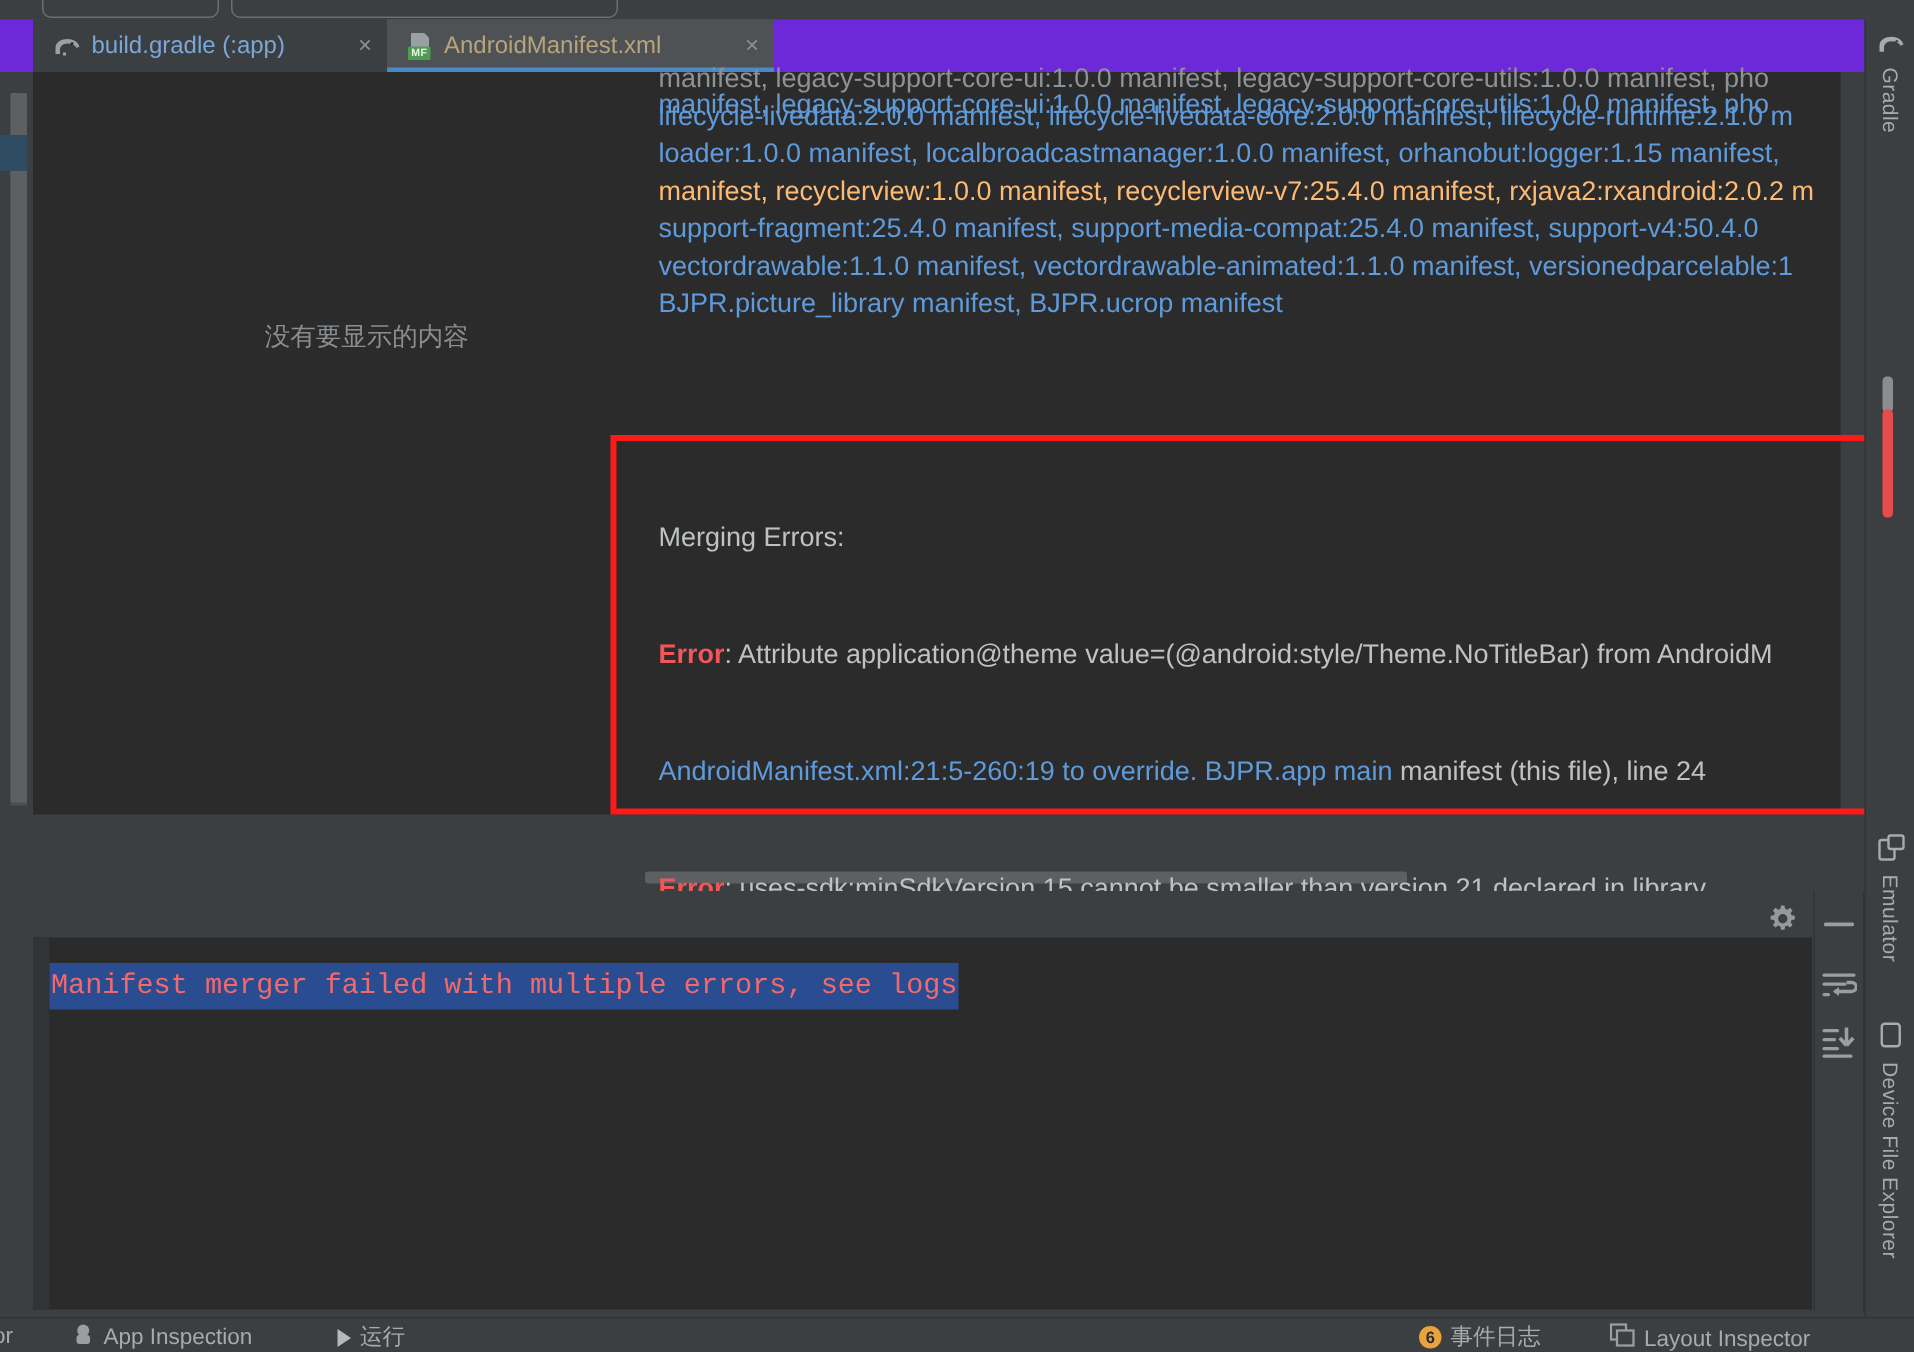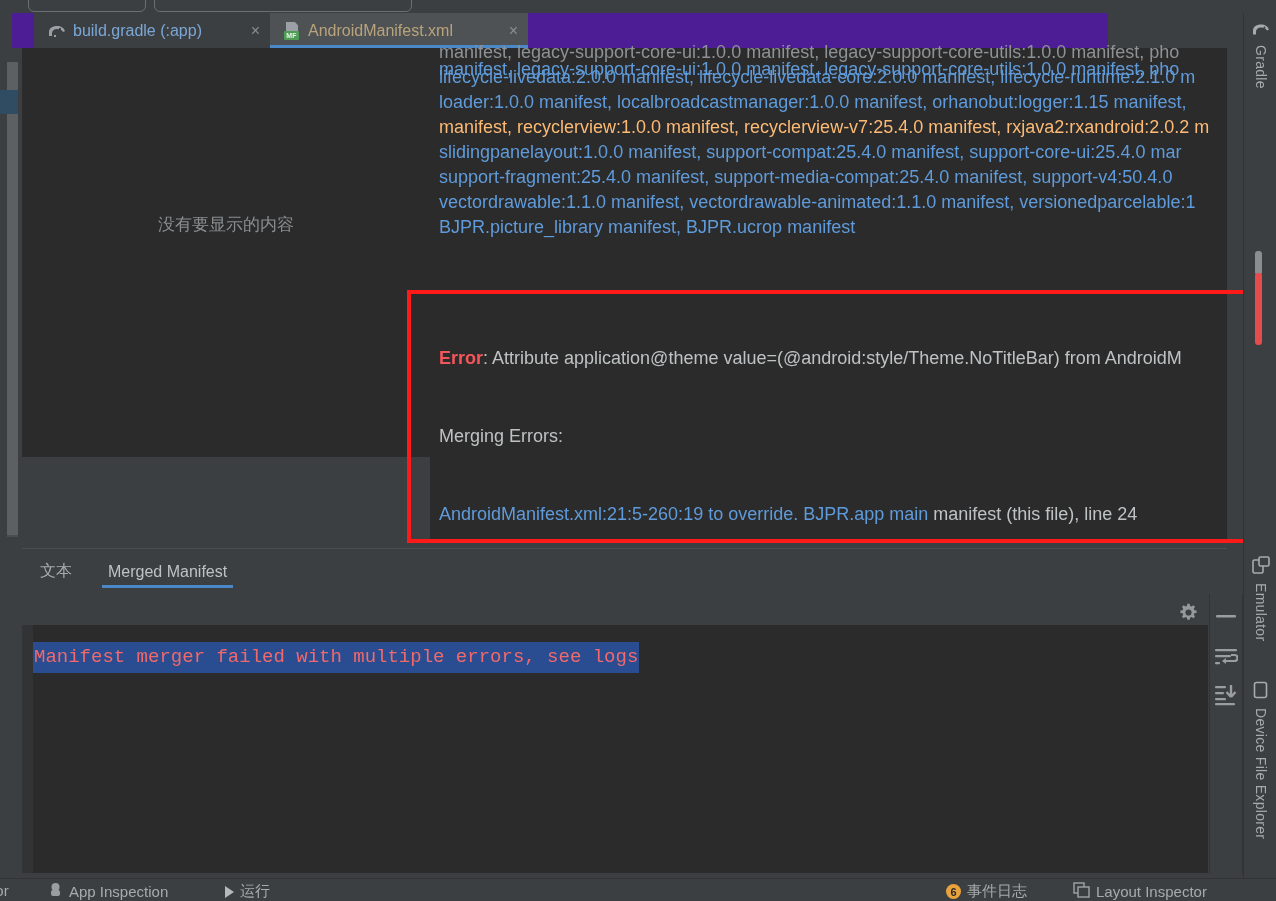--- a/index.html
+++ b/index.html
@@ -23,22 +23,22 @@
   .toolbar-pill {
     position: absolute; top: -9px; height: 19px;
     border: 1px solid #6a6f71; border-radius: 6px;
     background: #3c3f41;
   }
   .pill-1 { left: 28px; width: 116px; }
   .pill-2 { left: 154px; width: 256px; }
 
   
   .tabbar {
-    position: absolute; left: 12px; top: 13px; width: 1096px; height: 35px;
-    background: #4c1d95;
+    position: absolute; left: 0; top: 13px; width: 1276px; height: 35px;
+    background: #6d28d9;
   }
   .tab {
     position: absolute; top: 0; height: 35px;
     display: flex; align-items: center; gap: 7px;
     padding: 0 10px 0 14px;
     box-sizing: border-box;
     font-size: 16px;
     cursor: default;
   }
   .tab-inactive { left: 22px; width: 236px; background: #3c3f41; }
@@ -81,22 +81,23 @@
   }
   .left-scroll-thumb {
     position: absolute; left: 7px; top: 14px; width: 11px; height: 473px;
     background: #5c6063; border-radius: 1px;
   }
   .left-scroll-hl {
     position: absolute; left: 0px; top: 42px; width: 18px; height: 24px;
     background: #2f4c63;
   }
   .left-pane {
-    position: absolute; left: 22px; top: 0; width: 408px; height: 409px;
+    position: absolute; left: 22px; top: 0; width: 408px; height: 495px;
     background: #2b2b2b;
+    padding-left: 37px;
   }
   .empty-msg {
     position: absolute; left: 0; right: 0; top: 165px;
     text-align: center; color: #8a8e90; font-size: 17px;
   }
   .right-pane {
     position: absolute; left: 430px; top: 0; width: 797px; height: 495px;
     background: #2b2b2b; overflow: hidden;
   }
   .manifest-text {
@@ -270,47 +271,38 @@
     </div>
 
     <div class="h-scroll"></div>
   </div>
 
   <div style="position:absolute;left:439px;top:40px;width:800px;height:225px;overflow:hidden;">
     <div style="font-size:18px;line-height:25px;white-space:pre;color:#8e9295;">manifest, legacy-support-core-ui:1.0.0 manifest, legacy-support-core-utils:1.0.0 manifest, pho</div>
     <div style="font-size:18px;line-height:25px;white-space:pre;color:#5f9bdb;">lifecycle-livedata:2.0.0 manifest, lifecycle-livedata-core:2.0.0 manifest, lifecycle-runtime:2.1.0 m</div>
     <div style="font-size:18px;line-height:25px;white-space:pre;color:#5f9bdb;">loader:1.0.0 manifest, localbroadcastmanager:1.0.0 manifest, orhanobut:logger:1.15 manifest,</div>
     <div style="font-size:18px;line-height:25px;white-space:pre;color:#fdba74;">manifest, recyclerview:1.0.0 manifest, recyclerview-v7:25.4.0 manifest, rxjava2:rxandroid:2.0.2 m</div>
-    <div style="font-size:18px;line-height:25px;white-space:pre;color:#5f9bdb;">slidingpanelayout:1.0.0 manifest, support-compat:25.4.0 manifest, support-core-ui:25.4.0 mar</div>
     <div style="font-size:18px;line-height:25px;white-space:pre;color:#5f9bdb;">support-fragment:25.4.0 manifest, support-media-compat:25.4.0 manifest, support-v4:50.4.0</div>
     <div style="font-size:18px;line-height:25px;white-space:pre;color:#5f9bdb;">vectordrawable:1.1.0 manifest, vectordrawable-animated:1.1.0 manifest, versionedparcelable:1</div>
     <div style="font-size:18px;line-height:25px;white-space:pre;color:#5f9bdb;">BJPR.picture_library manifest, BJPR.ucrop manifest</div>
   </div>
 
   <div class="errors-block">
+    <div>Merging Errors:</div>
     <div><span class="err">Error</span><span>: Attribute application@theme value=(@android:style/Theme.NoTitleBar) from AndroidM</span></div>
-    <div>Merging Errors:</div>
     <div><span class="lnk">AndroidManifest.xml:21:5-260:19 to override.</span><span class="lnk"> BJPR.app main</span><span> manifest (this file), line 24</span></div>
     <div><span class="err">Error</span><span>: uses-sdk:minSdkVersion 15 cannot be smaller than version 21 declared in library</span></div>
     <div><span>C:\Users\DCT\.gradle\caches\transforms-1\files-1.1\citypicker-6.0.2.aar\d05acb7fc4019a1a17</span></div>
     <div><span>library might be using APIs not available in 15 Suggestion: </span><span class="lnk">use a compatible library with a mi</span></div>
     <div><span class="lnk">minSdk version to at least 21</span><span>, or use tools:overrideLibrary="com.lljjcoder.style.citypickerview"</span></div>
     
   </div>
 
   <div class="red-box"></div>
 
-  <div class="edtabs">
-    <div class="edtab">
-      <span>文本</span>
-    </div>
-    <div class="edtab selected">
-      <span>Merged Manifest</span>
-    </div>
-  </div>
 
   <div class="logpanel">
     <div class="vsep" style="left:1209px;"></div>
     <div class="vsep" style="left:1242px;"></div>
 
     <div class="log-output">
       <div class="log-gutter"></div>
       <div class="log-line">Manifest merger failed with multiple errors, see logs</div>
     </div>
 

